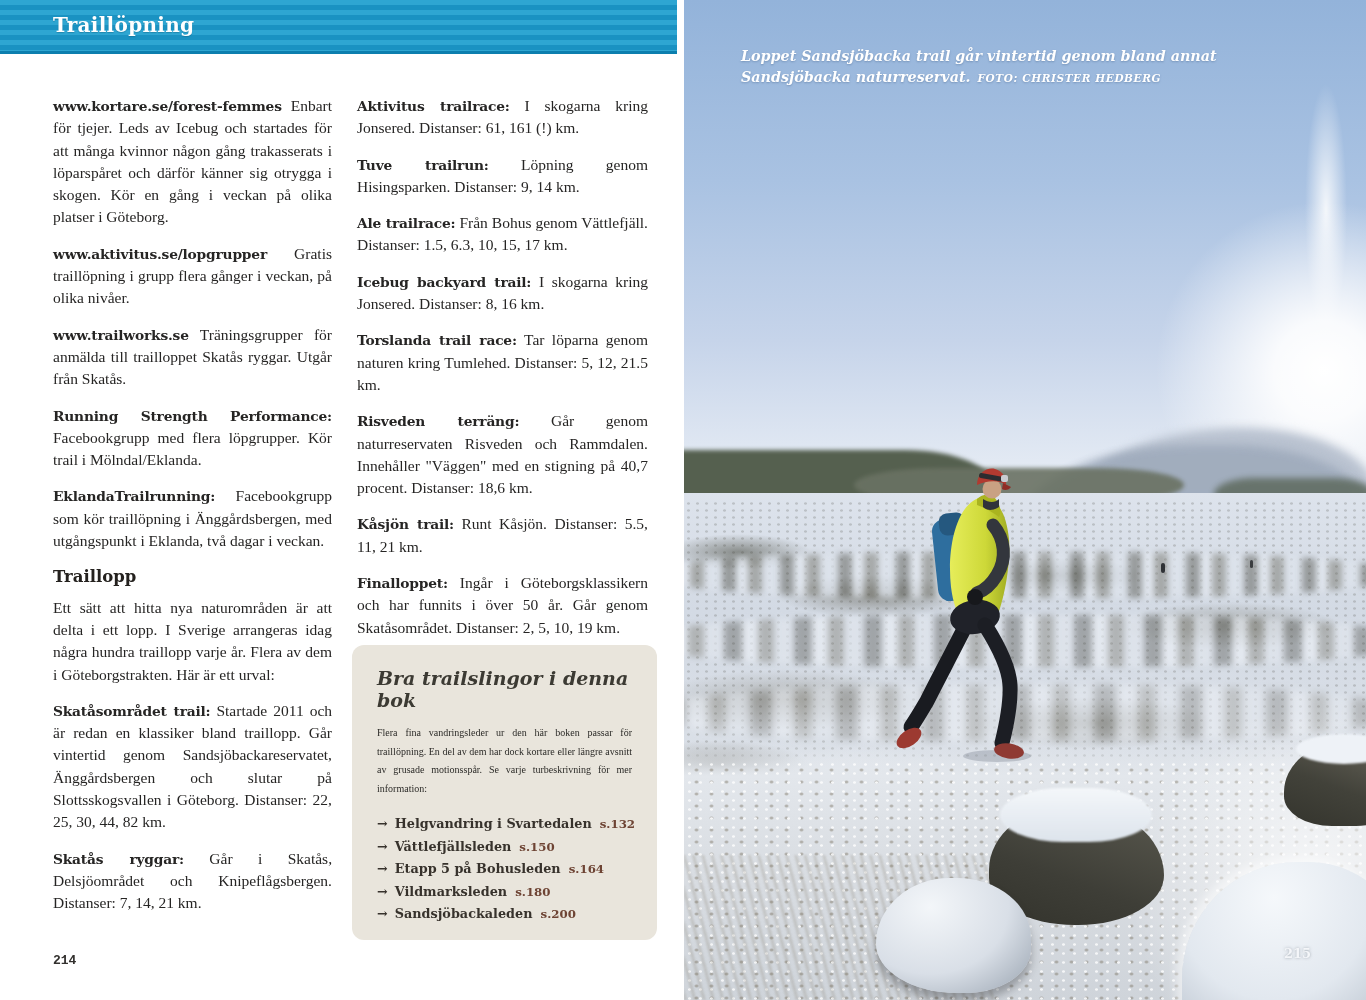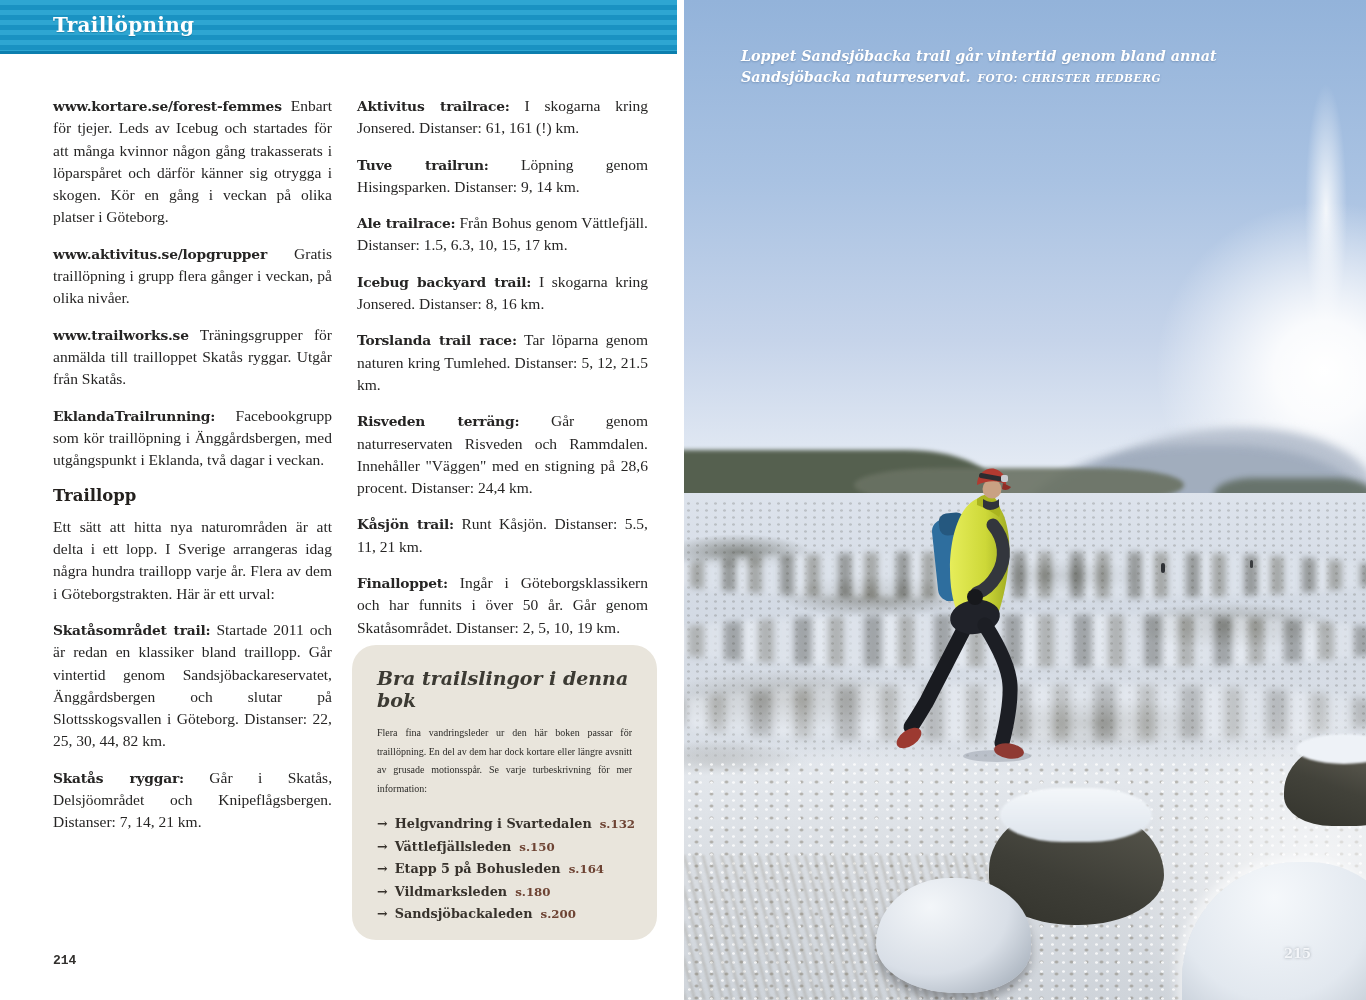--- a/index.html
+++ b/index.html
@@ -22,21 +22,21 @@
   .col1{left:53px;width:279px;}
   .col2{left:357px;width:291px;}
   .para p{margin:0 0 14px 0;}
   .lead{font-family:"DejaVu Serif", serif;font-weight:bold;font-size:13.8px;letter-spacing:-0.2px;}
   .subhead{
     font-family:"DejaVu Serif", serif;font-weight:bold;font-size:16.5px;
     margin:10px 0 8px 0;text-align:left;color:#24211e;
   }
   .infobox{
     position:absolute;left:352px;top:645px;width:305px;height:295px;box-sizing:border-box;
-    background:#e9e5dc;border-radius:24px;padding:18px 25px 0 25px;
+    background:#e9e5dc;border-radius:12px;padding:18px 25px 0 25px;
   }
   .infobox-title{
     margin:4px 0 13px 0;font-family:"DejaVu Serif", serif;font-style:italic;font-weight:bold;
     font-size:19px;color:#3c3a33;
   }
   .infobox-body{margin:0 0 15px 0;font-size:10px;line-height:18.6px;text-align:justify;color:#2c2b28;}
   .infobox-links{list-style:none;margin:0;padding:0;}
   .infobox-links li{
     font-family:"DejaVu Serif", serif;font-weight:bold;font-size:12.8px;line-height:21.5px;
     color:#37322c;white-space:nowrap;
@@ -146,20 +146,24 @@
         <div class="para">
 
           <p><b class="lead">www.aktivitus.se/lopgrupper</b> <span>Gratis traillöpning i grupp flera gånger i veckan, på olika nivåer.</span></p>
         </div>
 
         <div class="para">
 
           <p><b class="lead">www.trailworks.se</b> <span>Träningsgrupper för anmälda till trailloppet Skatås ryggar. Utgår från Skatås.</span></p>
         </div>
 
+        <div class="para">
+
+          <p><b class="lead">Running Strength Performance:</b> <span>Facebookgrupp med flera löpgrupper. Kör trail i Mölndal/Eklanda.</span></p>
+        </div>
 
         <div class="para">
 
           <p><b class="lead">EklandaTrailrunning:</b> <span>Facebookgrupp som kör traillöpning i Änggårdsbergen, med utgångspunkt i Eklanda, två dagar i veckan.</span></p>
         </div>
 
         <div class="para">
           <h3 class="subhead">Traillopp</h3>
           <p> <span>Ett sätt att hitta nya naturområden är att delta i ett lopp. I Sverige arrangeras idag några hundra traillopp varje år. Flera av dem i Göteborgstrakten. Här är ett urval:</span></p>
         </div>
@@ -197,21 +201,21 @@
           <p><b class="lead">Icebug backyard trail:</b> <span>I skogarna kring Jonsered. Distanser: 8, 16 km.</span></p>
         </div>
 
         <div class="para">
 
           <p><b class="lead">Torslanda trail race:</b> <span>Tar löparna genom naturen kring Tumlehed. Distanser: 5, 12, 21.5 km.</span></p>
         </div>
 
         <div class="para">
 
-          <p><b class="lead">Risveden terräng:</b> <span>Går genom naturreservaten Risveden och Rammdalen. Innehåller "Väggen" med en stigning på 28,6 procent. Distanser: 24,4 km.</span></p>
+          <p><b class="lead">Risveden terräng:</b> <span>Går genom naturreservaten Risveden och Rammdalen. Innehåller "Väggen" med en stigning på 40,7 procent. Distanser: 18,6 km.</span></p>
         </div>
 
         <div class="para">
 
           <p><b class="lead">Kåsjön trail:</b> <span>Runt Kåsjön. Distanser: 5.5, 11, 21 km.</span></p>
         </div>
 
         <div class="para">
 
           <p><b class="lead">Finalloppet:</b> <span>Ingår i Göteborgsklassikern och har funnits i över 50 år. Går genom Skatåsområdet. Distanser: 2, 5, 10, 19 km.</span></p>

